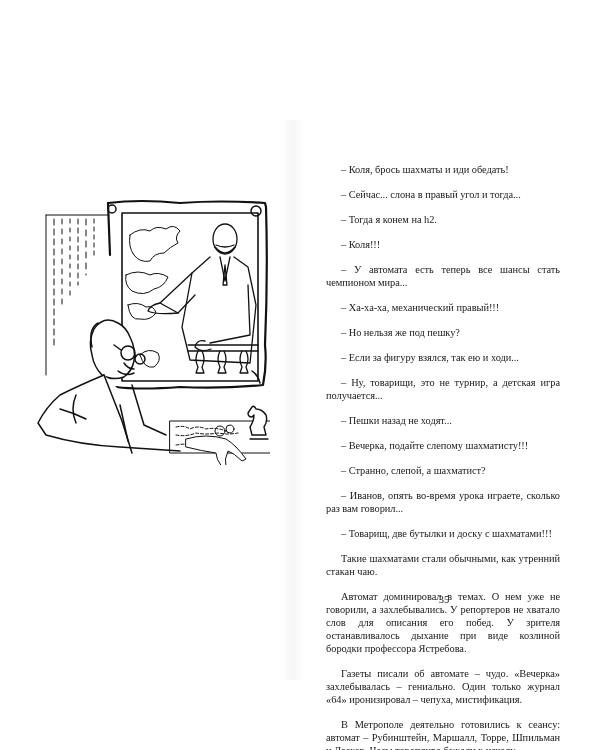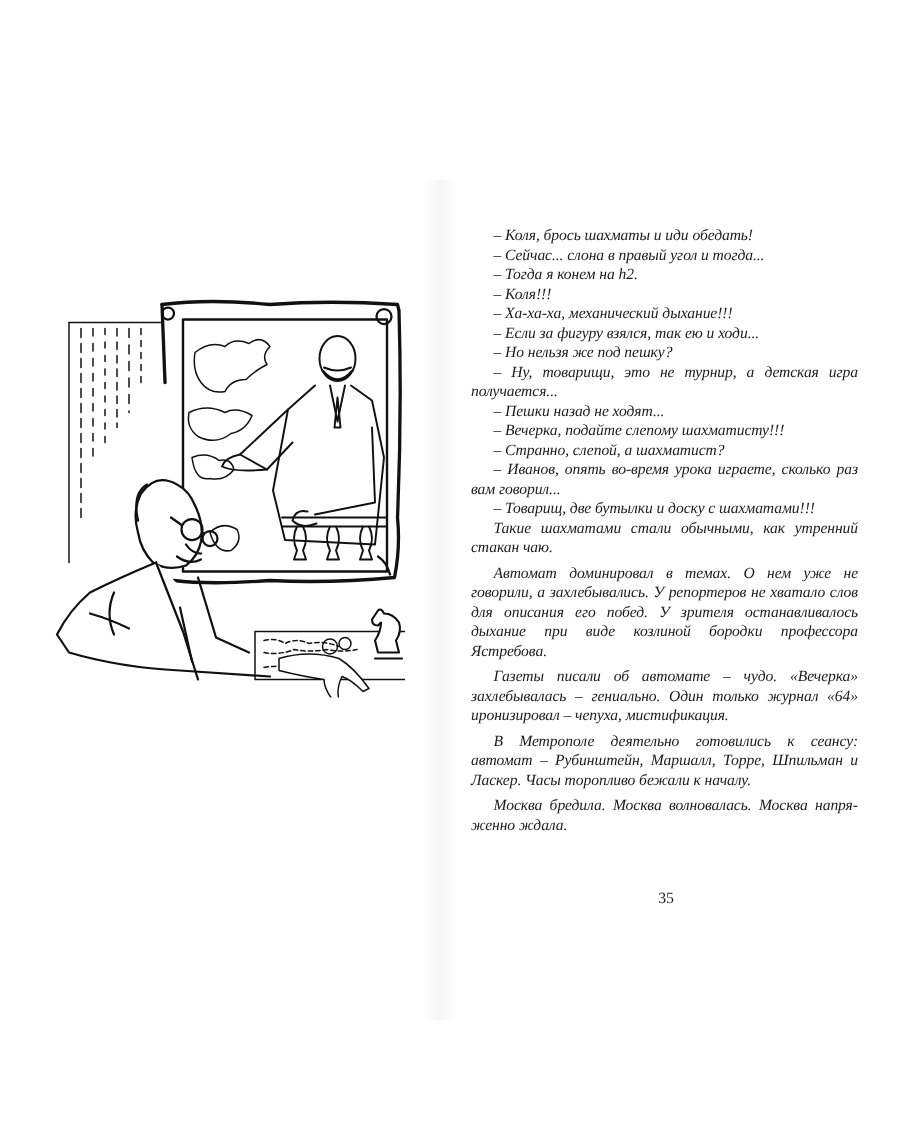--- a/index.html
+++ b/index.html
@@ -13,21 +13,21 @@
   .gutter {
     position: absolute; left: 282px; top: 120px; width: 22px; height: 560px;
     background: linear-gradient(to right, rgba(0,0,0,0) 0%, rgba(0,0,0,0.035) 50%, rgba(0,0,0,0) 100%);
   }
   .illustration { position: absolute; left: 20px; top: 195px; width: 250px; height: 270px; }
   .text-column {
     position: absolute; left: 314px; top: 151px; width: 258px;
     font-size: 10.4px; line-height: 13px; text-align: justify;
     letter-spacing: -0.05px;
   }
-  .para { margin: 0; text-indent: 15px; hyphens: manual; font-style: italic; }
+  .para { margin: 12px; text-indent: 15px; hyphens: manual; }
   .para.gap { margin-top: 4px; }
   .page-number {
     position: absolute; left: 432px; top: 594px; width: 24px; text-align: center;
     font-size: 10.5px;
   }
 </style>
 </head>
 <body>
 
 <div class="spread">
@@ -113,23 +113,24 @@
       <path d="M232 240 L246 240 L244 232 q4 -6 2 -12 q-4 -6 -10 -6 q-2 -4 -4 -2 l-4 6 q0 4 4 4 l2 -2 q0 6 -4 12 z" fill="#fff"></path>
       <path d="M230 244 L248 244"></path>
     </g>
   </svg>
 
   <div class="text-column">
     <p class="para">– Коля, брось шахматы и иди обедать!</p>
     <p class="para">– Сейчас... слона в правый угол и тогда...</p>
     <p class="para">– Тогда я конем на h2.</p>
     <p class="para">– Коля!!!</p>
-    <p class="para">– Ха-ха-ха, механический дыхание!!!</p>
+    <p class="para">– У автомата есть теперь все шансы стать чемпионом мира...</p>
+    <p class="para">– Ха-ха-ха, механический правый!!!</p>
+    <p class="para">– Но нельзя же под пешку?</p>
     <p class="para">– Если за фигуру взялся, так ею и ходи...</p>
-    <p class="para">– Но нельзя же под пешку?</p>
     <p class="para">– Ну, товарищи, это не турнир, а детская игра получа­ется...</p>
     <p class="para">– Пешки назад не ходят...</p>
     <p class="para">– Вечерка, подайте слепому шахматисту!!!</p>
     <p class="para">– Странно, слепой, а шахматист?</p>
     <p class="para">– Иванов, опять во-время урока играете, сколько раз вам говорил...</p>
     <p class="para">– Товарищ, две бутылки и доску с шахматами!!!</p>
     <p class="para">Такие шахматами стали обычными, как утренний ста­кан чаю.</p>
     <p class="para gap">Автомат доминировал в темах. О нем уже не говорили, а захлебывались. У репортеров не хватало слов для описа­ния его побед. У зрителя останавливалось дыхание при виде козлиной бородки профессора Ястребова.</p>
     <p class="para gap">Газеты писали об автомате – чудо. «Вечерка» захлебы­валась – гениально. Один только журнал «64» иронизиро­вал – чепуха, мистификация.</p>
     <p class="para gap">В Метрополе деятельно готовились к сеансу: автомат – Рубинштейн, Маршалл, Торре, Шпильман и Ласкер. Часы торопливо бежали к началу.</p>

